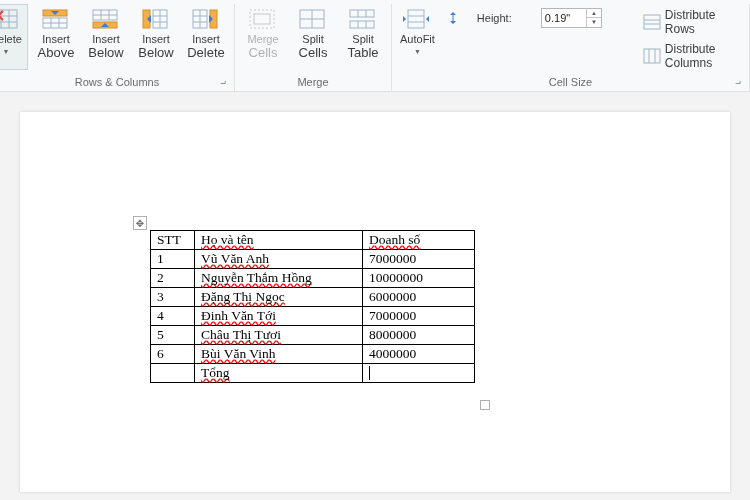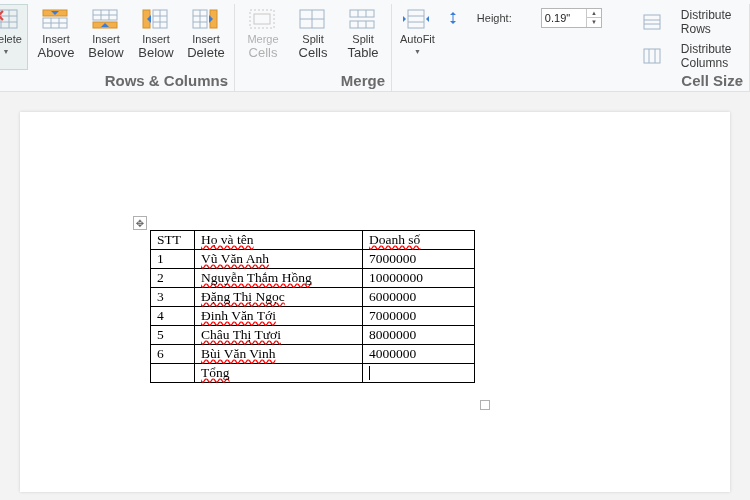--- a/index.html
+++ b/index.html
@@ -32,25 +32,24 @@
     padding: 0 6px 0 6px;
   }
   .ribbon-group-body {
     display: flex;
     align-items: flex-start;
     gap: 6px;
     flex: 1;
   }
   .ribbon-group-label {
     position: relative;
-    font-size: 15px;
+    font-size: 11px;
     color: #6a6a6a;
-    text-align: right;
+    text-align: center;
     padding: 2px 0 3px;
-    font-weight: bold;
   }
   .ribbon-group-label.dialog::after {
     content: "⌐";
     position: absolute;
     right: 2px;
     bottom: 2px;
     transform: scale(-1,-1);
     font-size: 10px;
     color: #7a7a7a;
   }
@@ -118,21 +117,21 @@
     color:#555; border-bottom:1px solid #c8c8c8;
     cursor:default;
   }
   .spin div:last-child { border-bottom:none; }
 
   .dist-col {
     display:flex; flex-direction:column; justify-content:center;
     gap:6px; padding:4px 6px 0 4px;
   }
   .dist-row {
-    display:flex; align-items:center; gap:20px;
+    display:flex; align-items:center; gap:4px;
     font-size:12px; color:#3c3c3c;
   }
   .dist-row .dist-icon { width:18px; height:16px; }
 
   
   .canvas {
     position: relative;
     height: calc(500px - 92px);
     background: #f3f3f3;
   }

